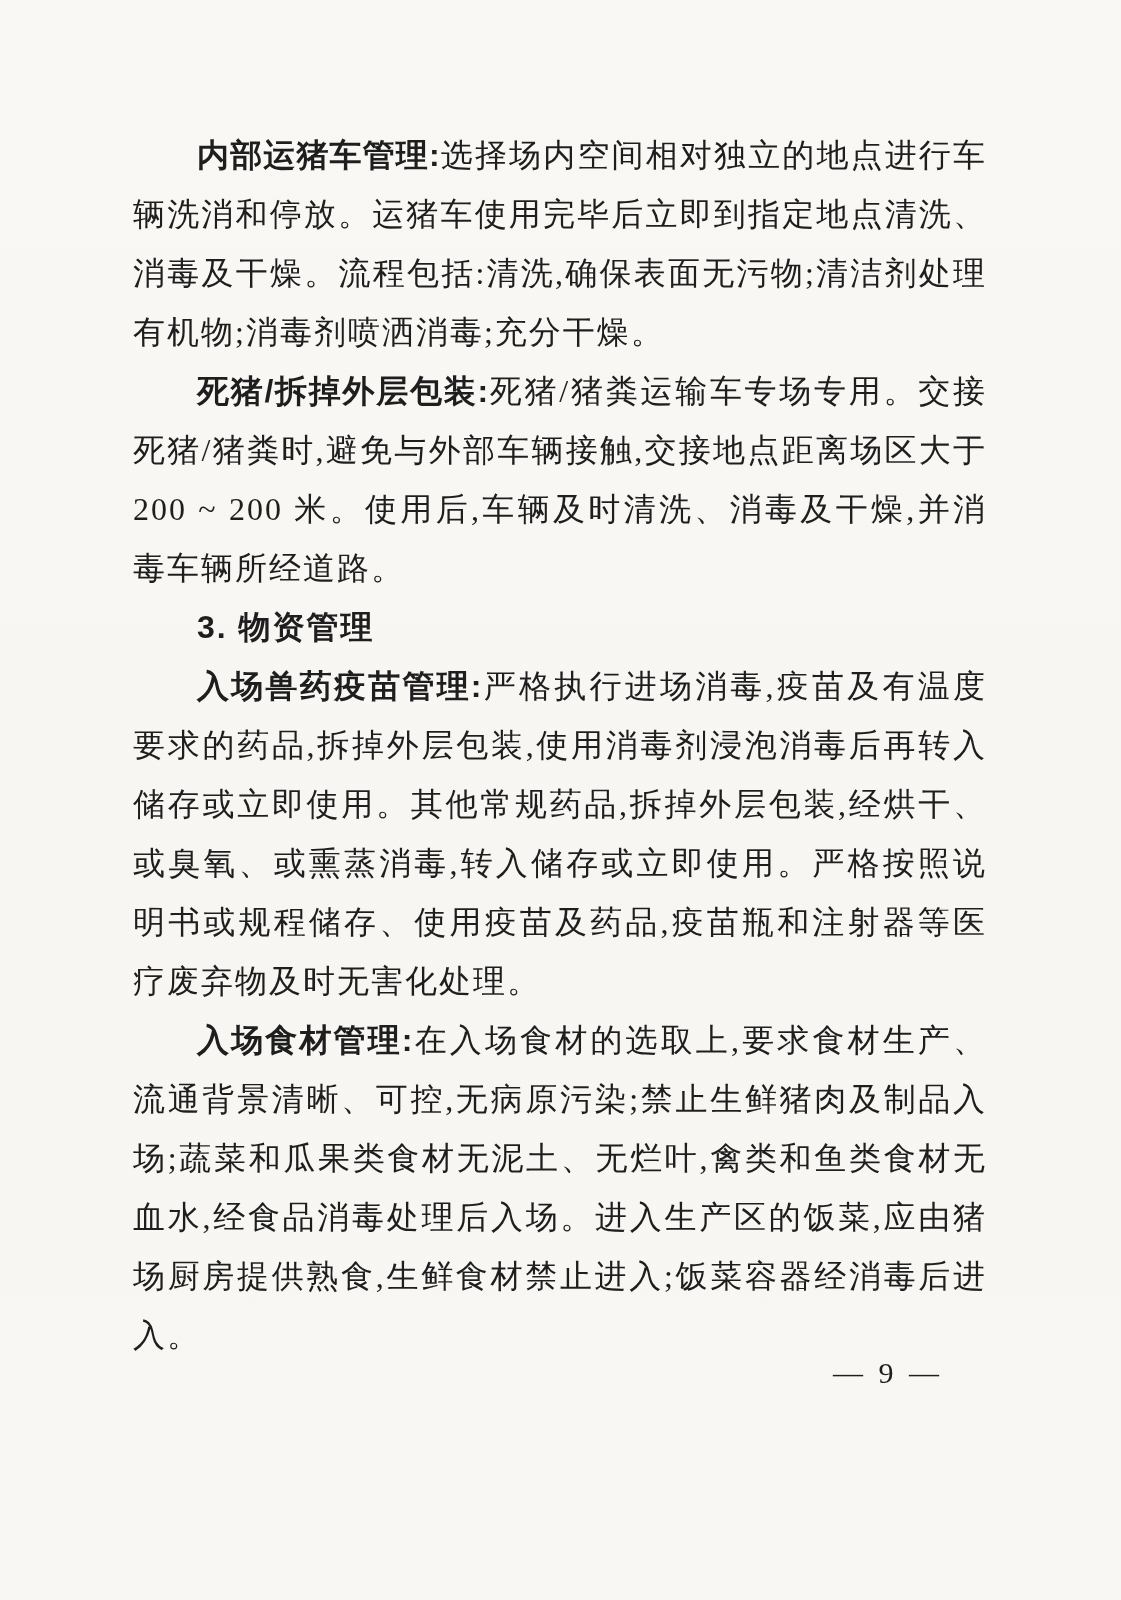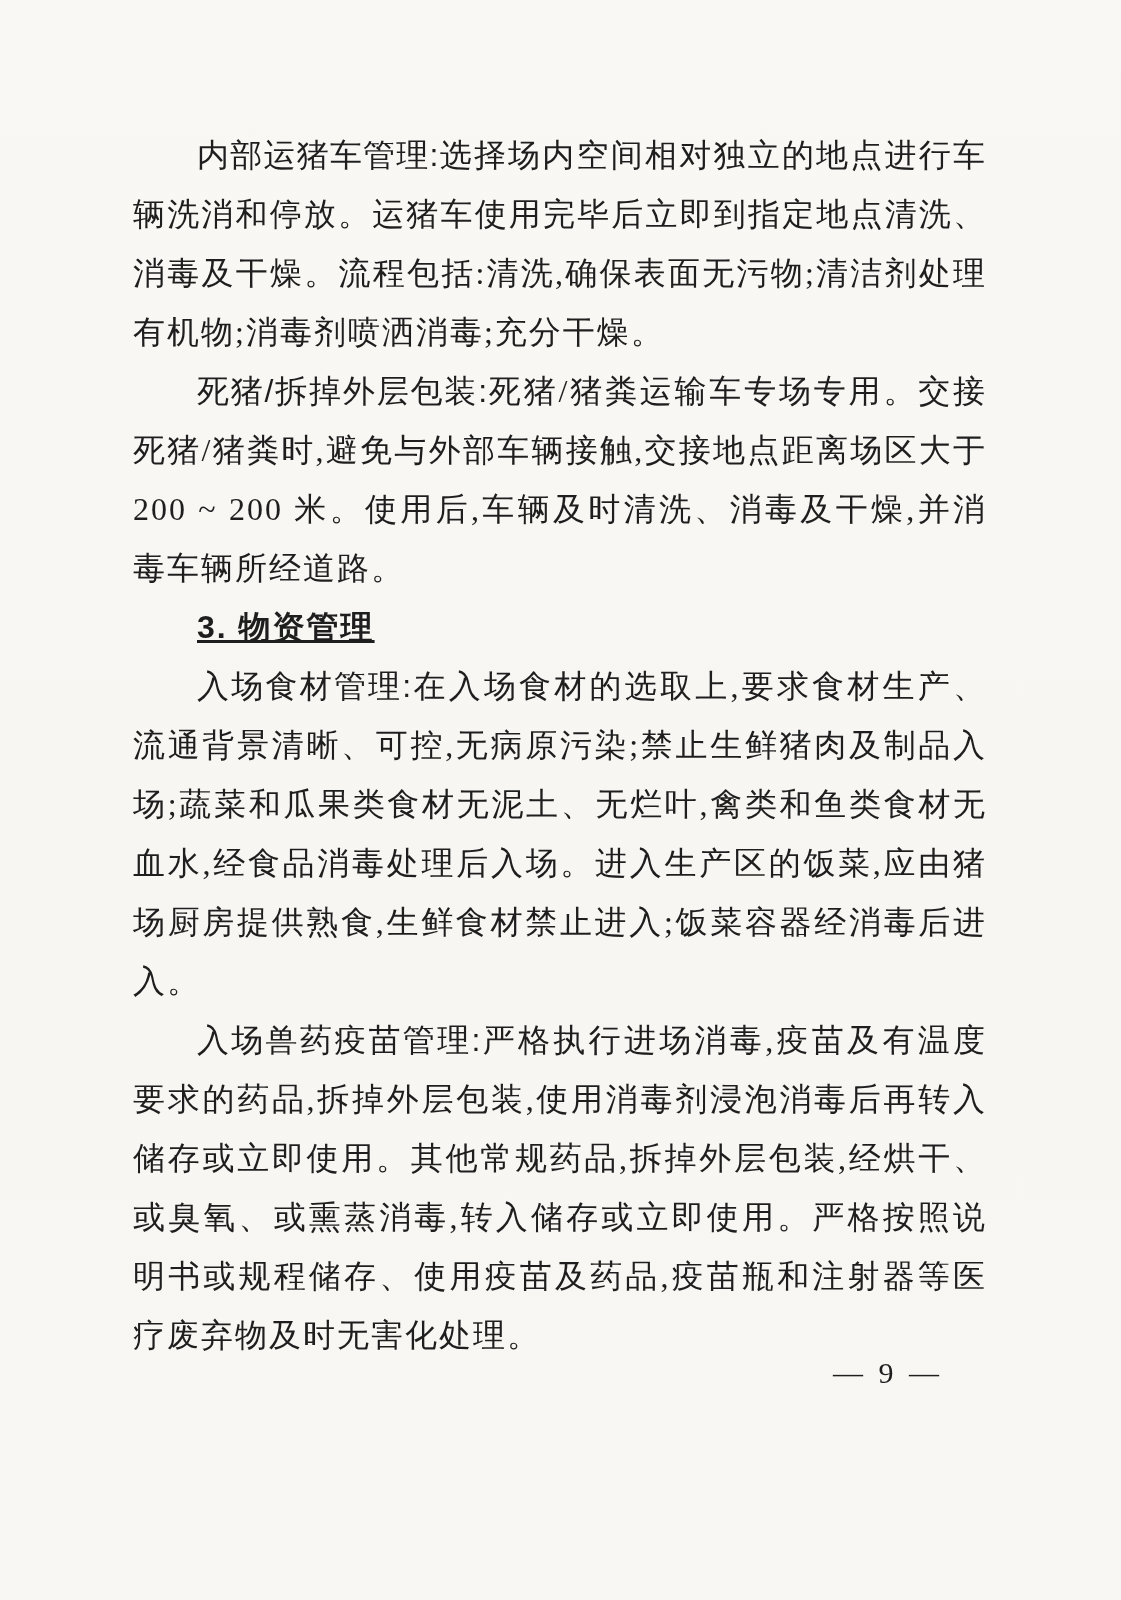--- a/index.html
+++ b/index.html
@@ -25,32 +25,31 @@
   .para {
     margin: 0;
     text-align: justify;
     text-align-last: left;
     text-indent: 2em;
     letter-spacing: 2px;
     word-break: break-all;
   }
   .lead {
     font-family: "Liberation Sans", "DejaVu Sans", sans-serif;
-    font-weight: 400;
+    font-weight: 700;
     letter-spacing: 1px;
   }
   .section-heading {
     margin: 0;
     text-indent: 2em;
     font-family: "Liberation Sans", "DejaVu Sans", sans-serif;
     font-weight: 700;
     font-size: 32px;
     line-height: 59px;
     letter-spacing: 2px;
-    text-decoration: underline;
   }
   .page-number {
     position: absolute;
     right: 178px;
     bottom: 198px;
     font-size: 30px;
     letter-spacing: 4px;
     color: #1e1e1e;
     font-family: "Liberation Serif", "DejaVu Serif", serif;
   }
@@ -60,19 +59,19 @@
 
 <div class="page">
 
   <p class="para"><strong class="lead">内部运猪车管理:</strong><span>选择场内空间相对独立的地点进行车辆洗消和停放。运猪车使用完毕后立即到指定地点清洗、消毒及干燥。流程包括:清洗,确保表面无污物;清洁剂处理有机物;消毒剂喷洒消毒;充分干燥。</span></p>
 
   <p class="para"><strong class="lead">死猪/拆掉外层包装:</strong><span>死猪/猪粪运输车专场专用。交接死猪/猪粪时,避免与外部车辆接触,交接地点距离场区大于 200 ~ 200 米。使用后,车辆及时清洗、消毒及干燥,并消毒车辆所经道路。</span></p>
 
   <h3 class="section-heading">3. 物资管理</h3>
 
 
+  <p class="para"><strong class="lead">入场兽药疫苗管理:</strong><span>严格执行进场消毒,疫苗及有温度要求的药品,拆掉外层包装,使用消毒剂浸泡消毒后再转入储存或立即使用。其他常规药品,拆掉外层包装,经烘干、或臭氧、或熏蒸消毒,转入储存或立即使用。严格按照说明书或规程储存、使用疫苗及药品,疫苗瓶和注射器等医疗废弃物及时无害化处理。</span></p>
+
   <p class="para"><strong class="lead">入场食材管理:</strong><span>在入场食材的选取上,要求食材生产、流通背景清晰、可控,无病原污染;禁止生鲜猪肉及制品入场;蔬菜和瓜果类食材无泥土、无烂叶,禽类和鱼类食材无血水,经食品消毒处理后入场。进入生产区的饭菜,应由猪场厨房提供熟食,生鲜食材禁止进入;饭菜容器经消毒后进入。</span></p>
-
-  <p class="para"><strong class="lead">入场兽药疫苗管理:</strong><span>严格执行进场消毒,疫苗及有温度要求的药品,拆掉外层包装,使用消毒剂浸泡消毒后再转入储存或立即使用。其他常规药品,拆掉外层包装,经烘干、或臭氧、或熏蒸消毒,转入储存或立即使用。严格按照说明书或规程储存、使用疫苗及药品,疫苗瓶和注射器等医疗废弃物及时无害化处理。</span></p>
 
   <div class="page-number">— 9 —</div>
 
 </div>
 
 </body></html>

